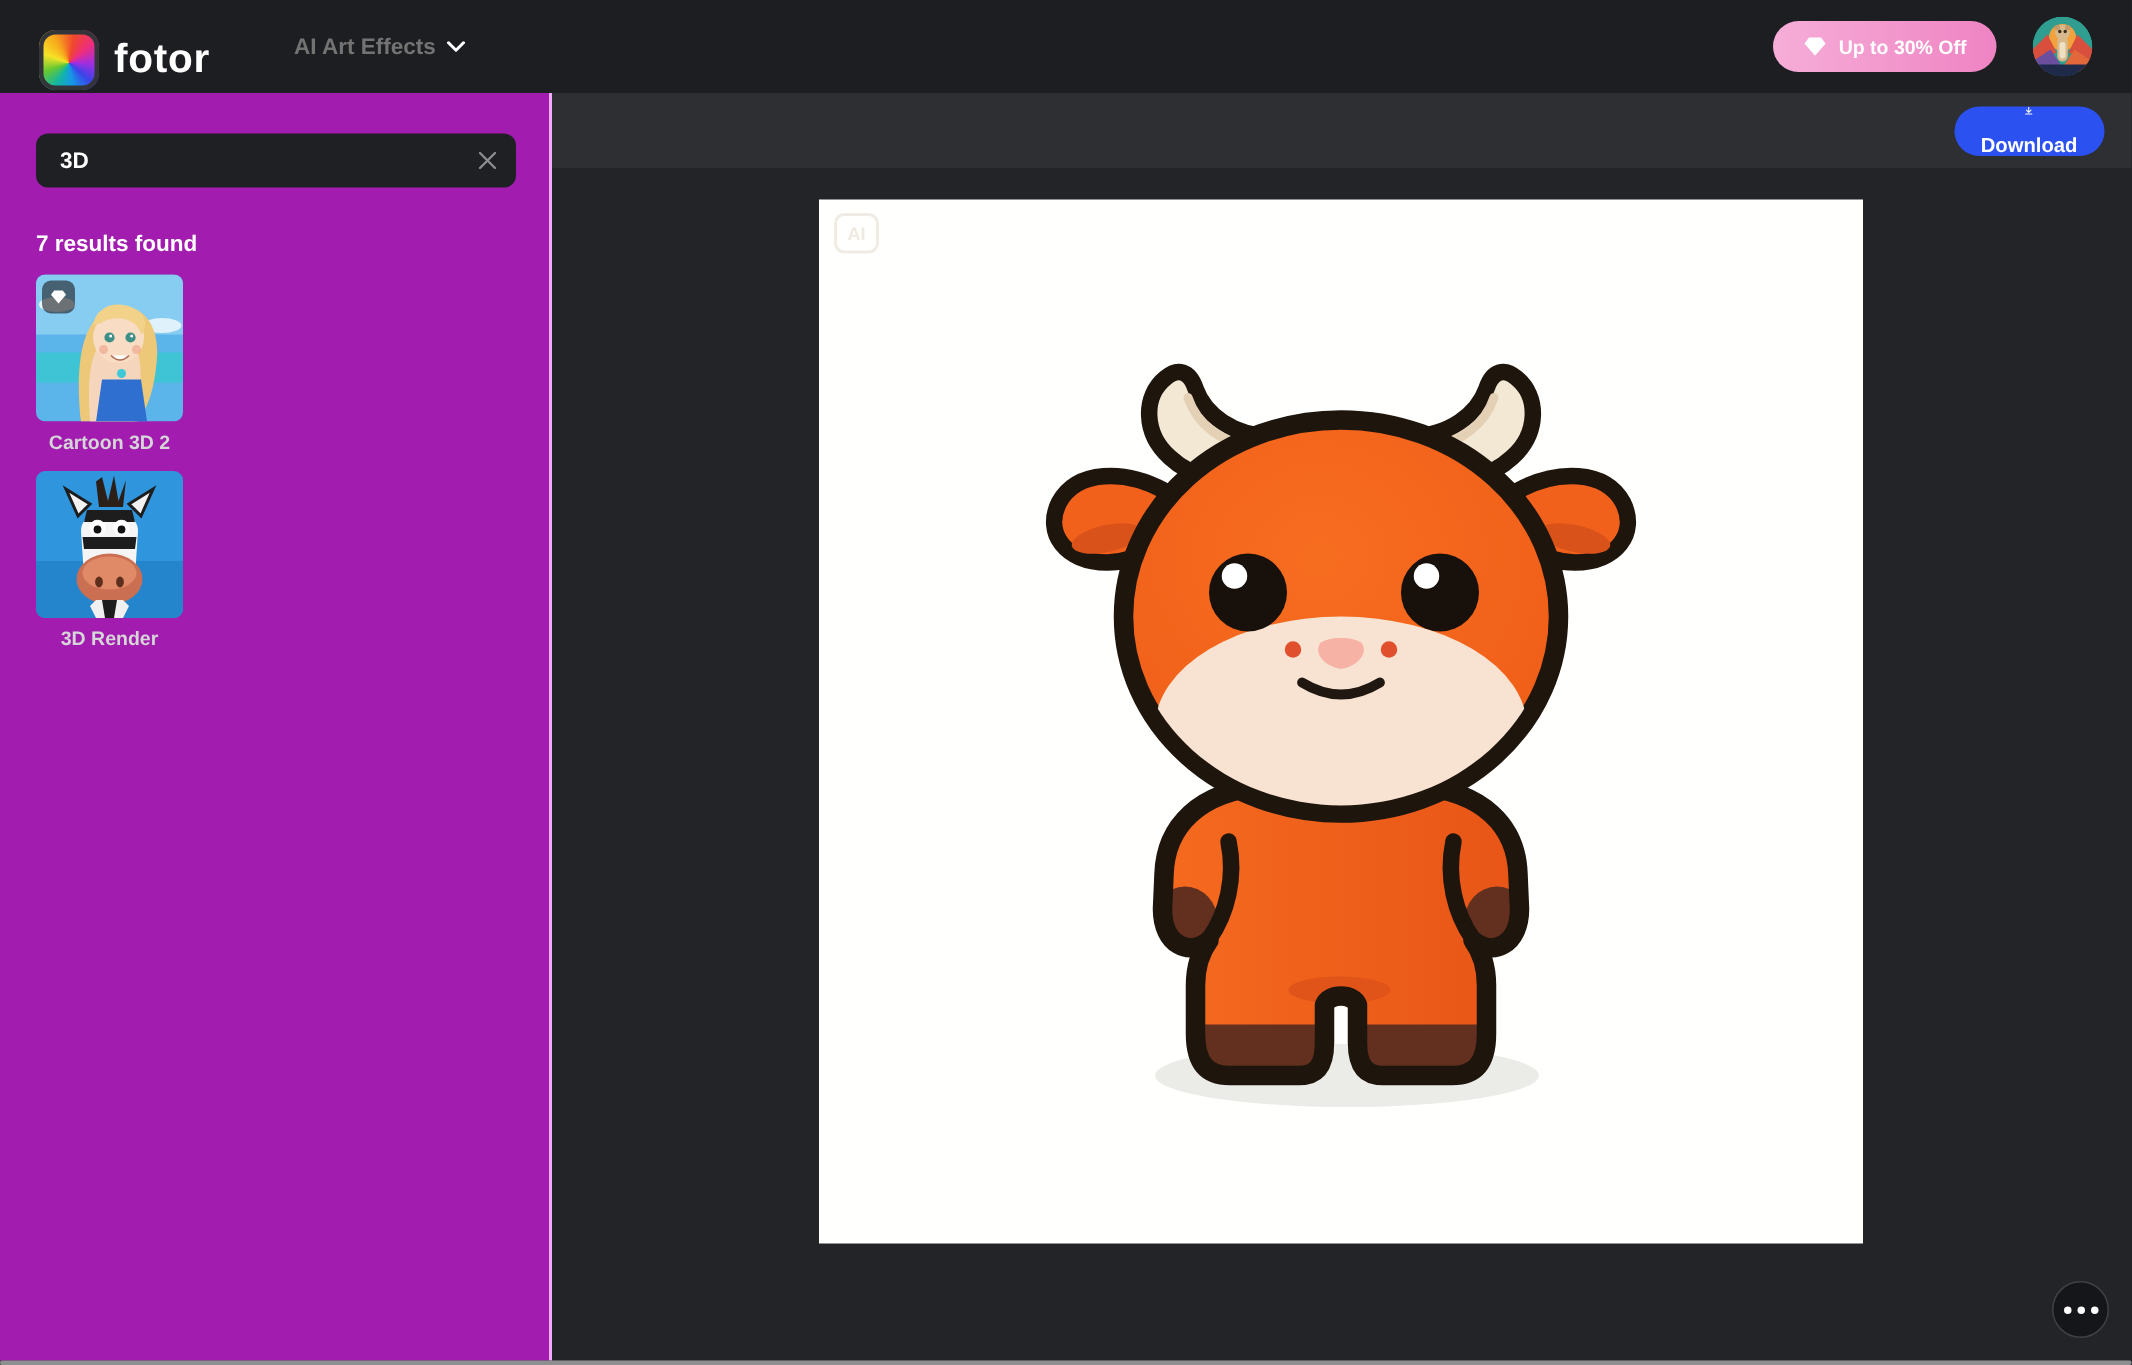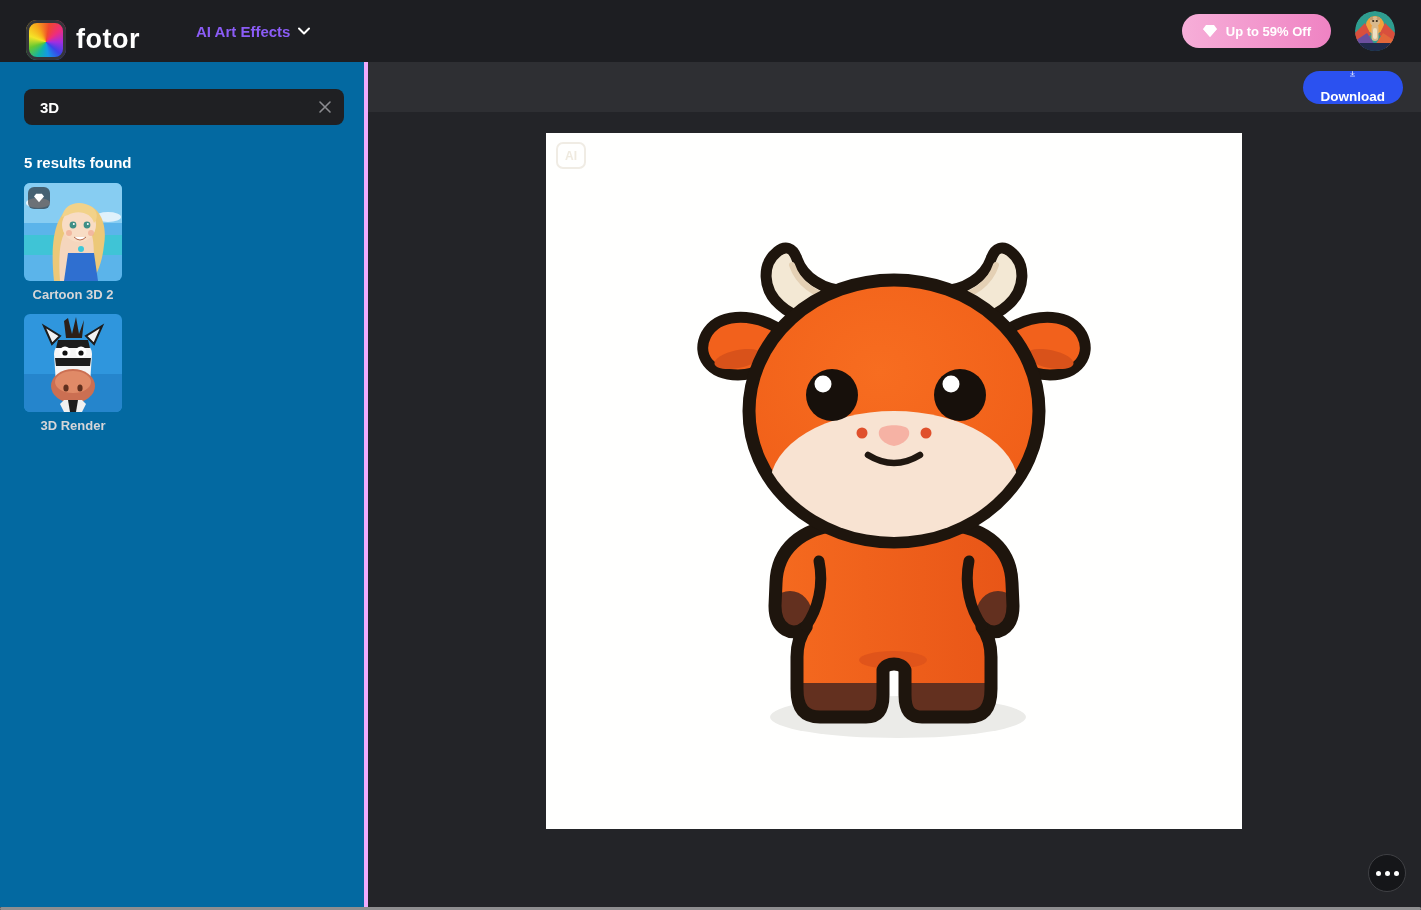--- a/index.html
+++ b/index.html
@@ -7,31 +7,31 @@
               font-family:"Liberation Sans", sans-serif; }
 
   
   .topbar { position:absolute; left:0; top:0; width:1421px; height:62px;
             background:#1d1e22; display:flex; align-items:center; z-index:30; }
   .logo-group { display:flex; align-items:center; margin-left:26px; cursor:pointer;margin-top:17px; }
   .logo-mark { width:40px; height:40px; border-radius:11px;
       background:conic-gradient(from 210deg at 50% 55%, #12b5a6,#65c832,#f5e428,#f7a81b,#f0482c,#ee2d7c,#a42de0,#3c43e8,#1597e8,#12b5a6);
       box-shadow:inset 0 0 0 3px #34353a; }
   .brand { color:#fff; font-size:27px; font-weight:700; letter-spacing:.5px; margin-left:10px; }
-  .nav-dd { display:flex; align-items:center; gap:8px; margin-left:56px; color:#8b5cf6;
+  .nav-dd { display:flex; align-items:center; gap:8px; margin-left:56px; color:#737373;
             font-size:15px; font-weight:700; cursor:pointer; }
   .topbar-right { margin-left:auto; display:flex; align-items:center; gap:24px; margin-right:26px; }
   .promo-pill { height:34px; border-radius:17px; display:flex; align-items:center; gap:8px;
       padding:0 20px; background:linear-gradient(90deg,#f6aed8,#ef83c3);
       color:#fff; font-size:13px; font-weight:700; cursor:pointer; }
   .avatar { width:40px; height:40px; border-radius:50%; overflow:hidden; cursor:pointer; }
 
   
   .sidebar { position:absolute; left:0; top:62px; width:368px; height:846px;
-             background:#0369a1; border-right:4px solid #f0abfc; z-index:20; }
+             background:#a21caf; border-right:2px solid #f0abfc; z-index:20; }
   .search-wrap { position:absolute; left:24px; top:27px; width:320px; height:36px; }
   .search-input { width:100%; height:100%; background:#1f2023; border:none; border-radius:8px;
       color:#fff; font-size:15px; font-weight:700; padding:0 40px 0 16px; outline:none;
       font-family:"Liberation Sans", sans-serif; }
   .search-clear { position:absolute; right:10px; top:9px; width:18px; height:18px;
       display:flex; align-items:center; justify-content:center; cursor:pointer; }
   .results-heading { position:absolute; left:24px; top:92px; color:#fff;
       font-size:15px; font-weight:700; }
   .thumbs { position:absolute; left:24px; top:121px; display:flex; gap:12px;flex-direction:column; }
   .thumb-card { width:98px; cursor:pointer; position:relative; }
@@ -82,21 +82,21 @@
     <svg width="12" height="8" viewBox="0 0 12 8">
       <polyline points="1,1.5 6,6.5 11,1.5" fill="none" stroke="#fff" stroke-width="2" stroke-linecap="round" stroke-linejoin="round"></polyline>
     </svg>
   </div>
   <div class="topbar-right">
     <div class="promo-pill">
       <svg width="16" height="14" viewBox="0 0 16 14">
         <path d="M4 1 L12 1 L15 5 L8 13 L1 5 Z" fill="#fff"></path>
         <path d="M1 5 L15 5 L8 13 Z" fill="#fff" opacity=".85"></path>
       </svg>
-      <span>Up to 59% Off</span>
+      <span>Up to 30% Off</span>
     </div>
     <div class="avatar">
       <svg width="40" height="40" viewBox="0 0 40 40">
         <circle cx="20" cy="20" r="20" fill="#2f9d8f"></circle>
         <circle cx="20" cy="14" r="9" fill="#f2a13c"></circle>
         <path d="M0 22 L10 12 L16 24 L0 32 Z" fill="#d94f3d"></path>
         <path d="M40 22 L30 12 L24 24 L40 32 Z" fill="#d94f3d"></path>
         <path d="M0 30 L12 22 L20 34 L0 40 Z" fill="#6b4f9e"></path>
         <path d="M40 30 L28 22 L20 34 L40 40 Z" fill="#e2673a"></path>
         <rect x="0" y="32" width="40" height="8" fill="#1f2a4a"></rect>
@@ -114,21 +114,21 @@
 
 <div class="sidebar">
   <div class="search-wrap">
     <input class="search-input" type="text" value="3D" style="">
     <div class="search-clear">
       <svg width="14" height="14" viewBox="0 0 14 14">
         <path d="M2 2 L12 12 M12 2 L2 12" stroke="#8b8c90" stroke-width="1.6" stroke-linecap="round"></path>
       </svg>
     </div>
   </div>
-  <div class="results-heading">5 results found</div>
+  <div class="results-heading">7 results found</div>
 
   <div class="thumbs">
 
     <div class="thumb-card">
       <svg class="thumb-img" viewBox="0 0 98 98">
         <rect width="98" height="98" fill="#5bb4ea"></rect>
         <rect y="0" width="98" height="40" fill="#87cdf2"></rect>
         <rect y="52" width="98" height="20" fill="#3fc4d6"></rect>
         <ellipse cx="14" cy="20" rx="12" ry="5" fill="#eaf6fd"></ellipse>
         <ellipse cx="84" cy="34" rx="13" ry="5" fill="#dff1fb"></ellipse>

